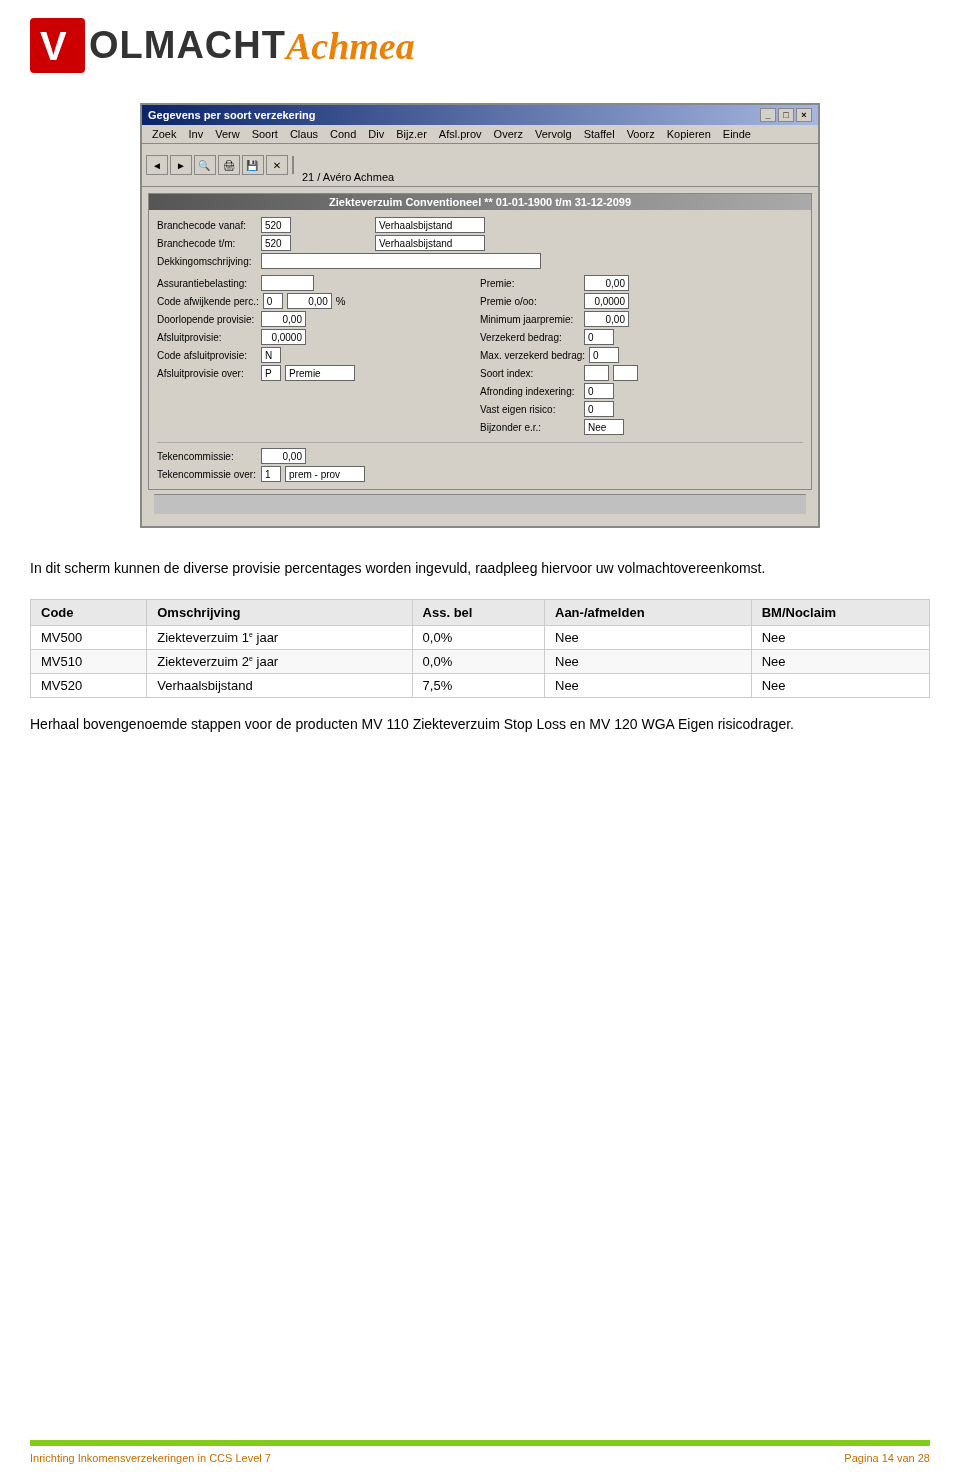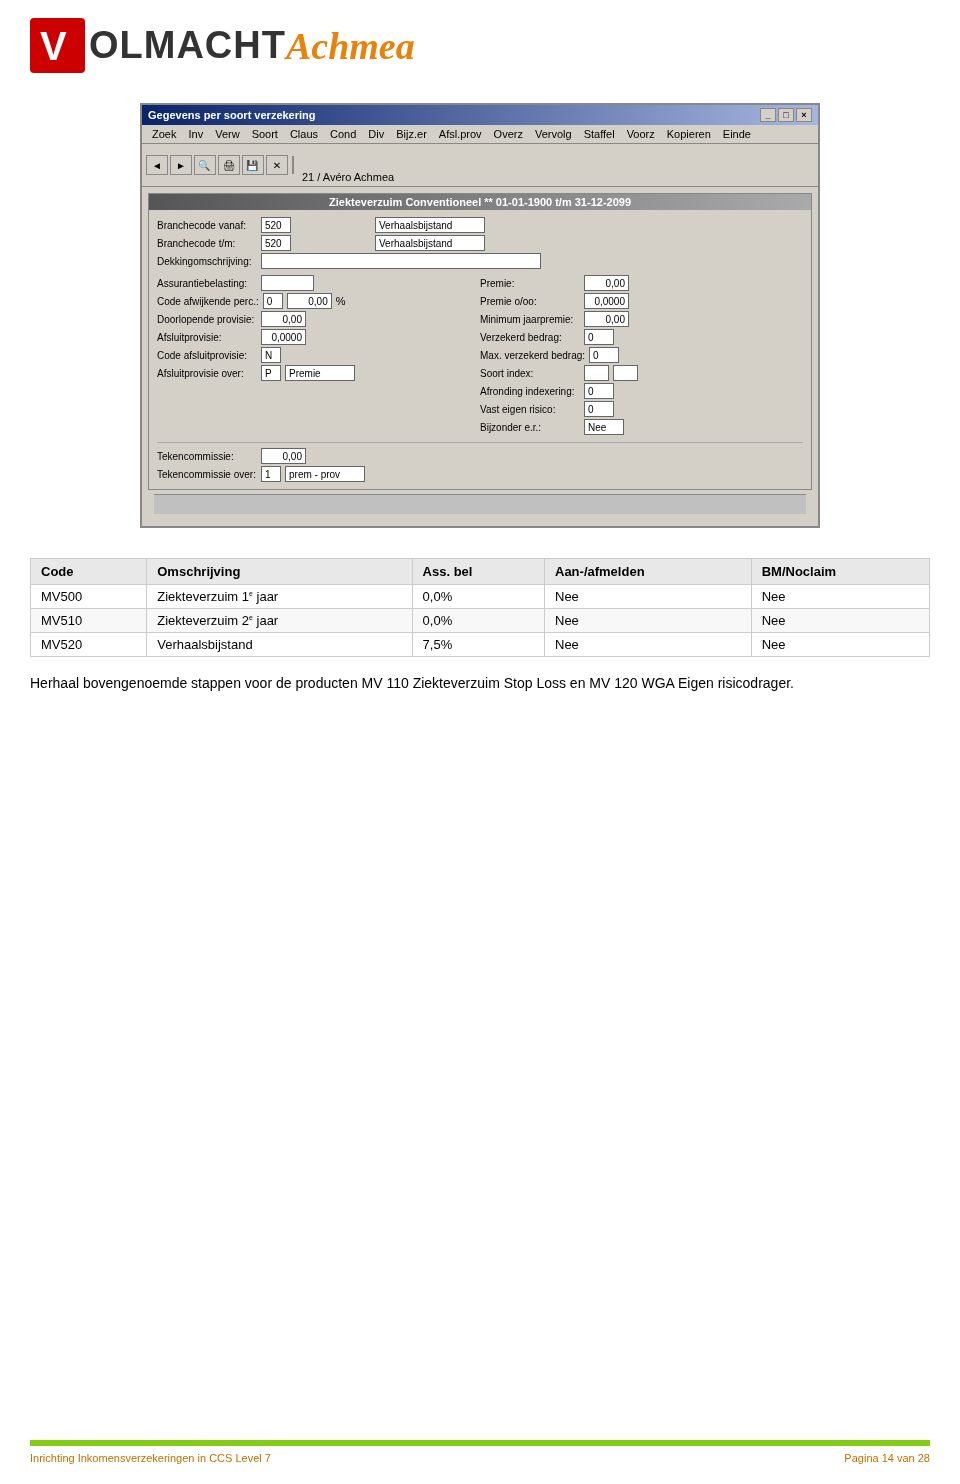--- a/index.html
+++ b/index.html
@@ -409,20 +409,21 @@
               <input class="form-input" style="width: 80px;" value="prem - prov" readonly="">
             </div>
           </div>
         </div>
       </div>
 
       <div class="dialog-bottom"></div>
     </div>
   </div>
 
+  <p class="doc-text">In dit scherm kunnen de diverse provisie percentages worden ingevuld, raadpleeg hiervoor uw volmachtovereenkomst.</p>
 
 
   <table class="data-table">
     <thead>
       <tr>
         <th>Code</th>
         <th>Omschrijving</th>
         <th>Ass. bel</th>
         <th>Aan-/afmelden</th>
         <th>BM/Noclaim</th>

